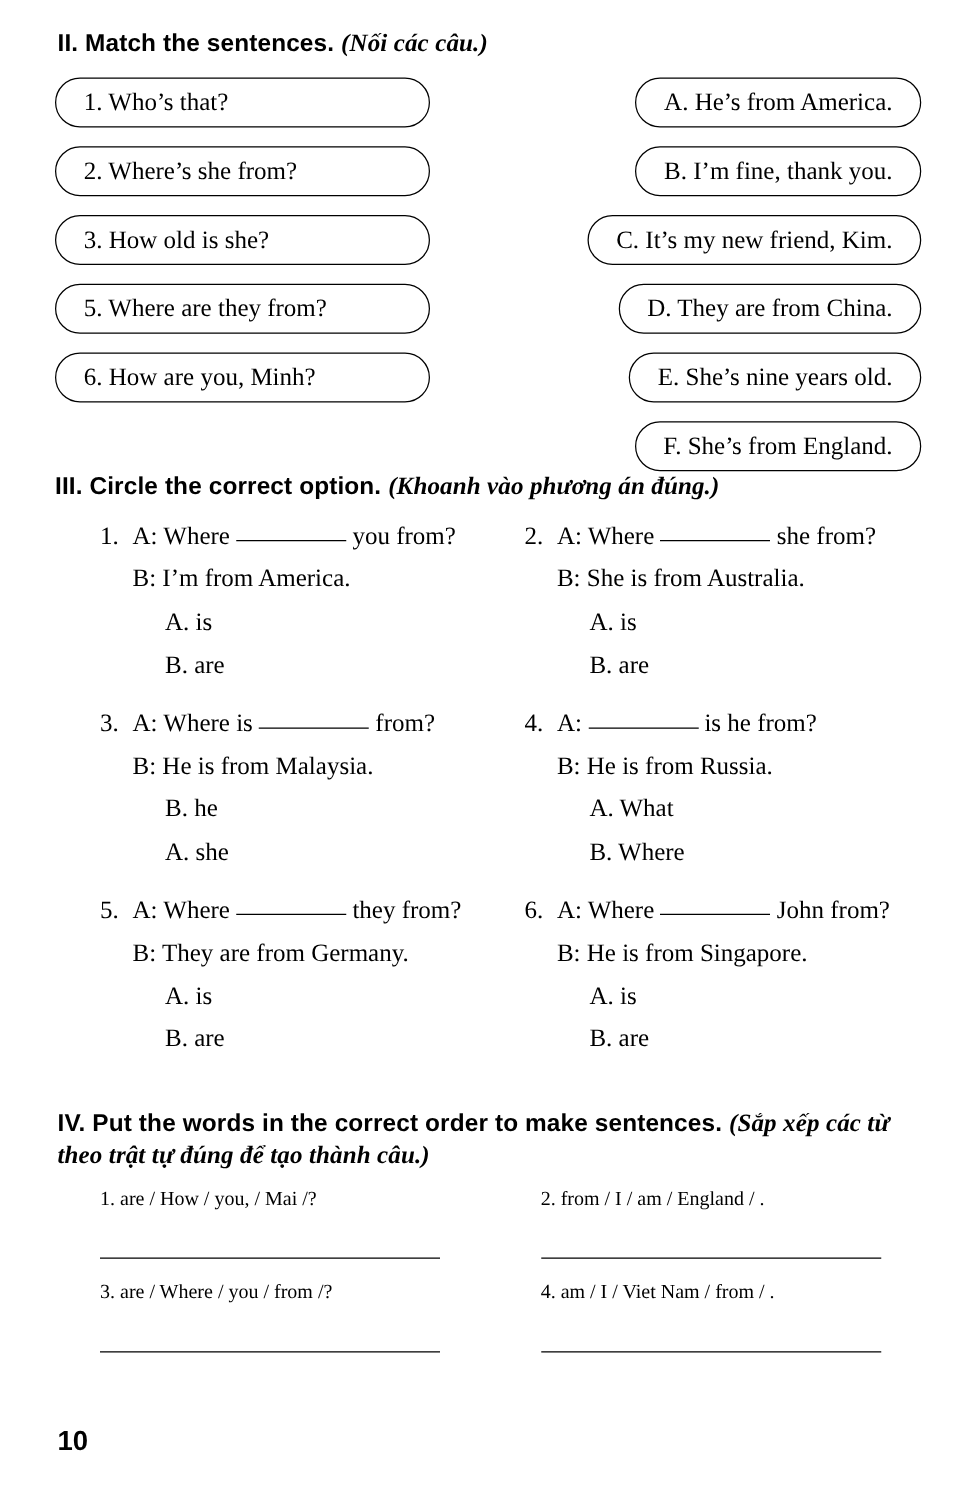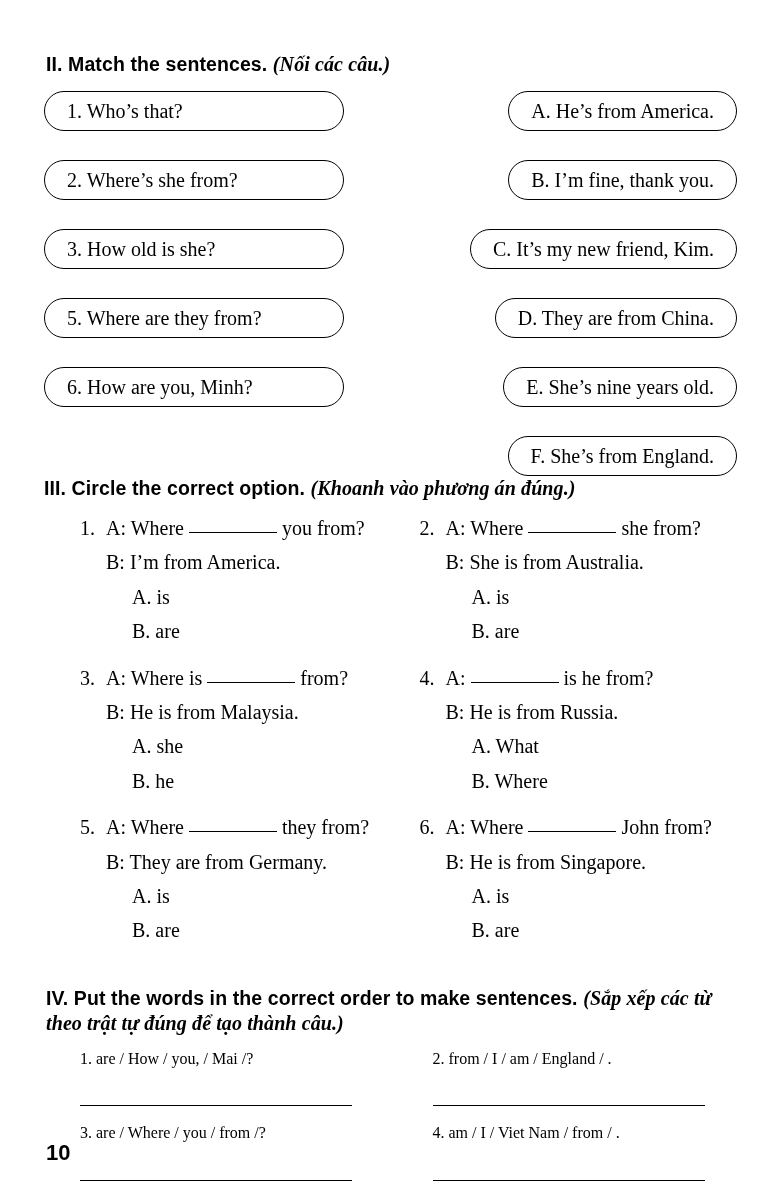--- a/index.html
+++ b/index.html
@@ -13,21 +13,21 @@
     font-family: "Liberation Serif", serif;
     color: #000000;
     position: relative;
     overflow: hidden;
   }
   .page {
     width: 781px;
     height: 1200px;
     position: relative;
     box-sizing: border-box;
-    padding: 52px 44px 0 44px;
+    padding: 23px 44px 0 44px;
   }
 
   
   .section-heading {
     font-family: "Liberation Sans", sans-serif;
     font-weight: bold;
     font-size: 19.5px;
     letter-spacing: 0.1px;
     margin: 0 0 14px 0;
     line-height: 1.25;
@@ -45,21 +45,21 @@
 
   
   .match-wrap {
     display: flex;
     justify-content: space-between;
     margin-top: 6px;
   }
   .match-col {
     display: flex;
     flex-direction: column;
-    gap: 29px;
+    gap: 15px;
   }
   .match-col.left { width: 300px; }
   .match-col.right { width: 300px; align-items: flex-end; }
 
   .pill {
     border: 1.6px solid #000;
     border-radius: 24px;
     height: 40px;
     display: flex;
     align-items: center;
@@ -195,22 +195,22 @@
       <div class="mcq-opt">A. is</div>
       <div class="mcq-opt">B. are</div>
     </div>
 
     <div class="mcq-item">
       <div class="mcq-q">
         <span class="mcq-num">3.</span>
         <span class="mcq-text"><span>A: Where is</span><span class="blank"></span><span>from?</span></span>
       </div>
       <div class="mcq-b">B: He is from Malaysia.</div>
+      <div class="mcq-opt">B. he</div>
       <div class="mcq-opt">A. she</div>
-      <div class="mcq-opt">B. he</div>
     </div>
 
     <div class="mcq-item">
       <div class="mcq-q">
         <span class="mcq-num">4.</span>
         <span class="mcq-text"><span>A:</span><span class="blank"></span><span>is he from?</span></span>
       </div>
       <div class="mcq-b">B: He is from Russia.</div>
       <div class="mcq-opt">A. What</div>
       <div class="mcq-opt">B. Where</div>

